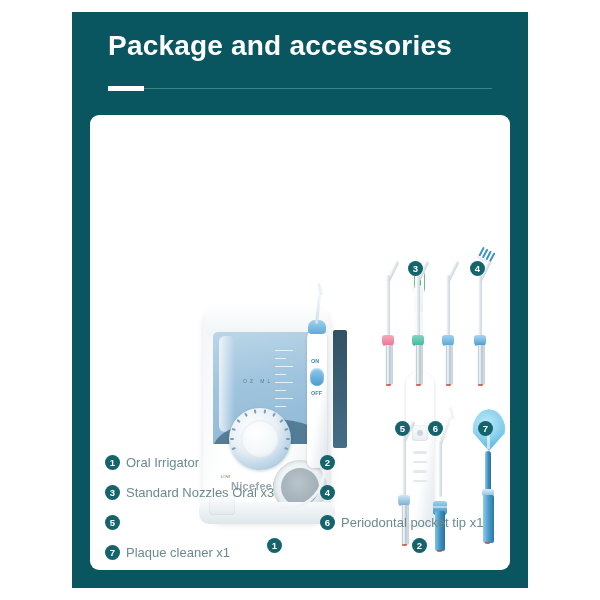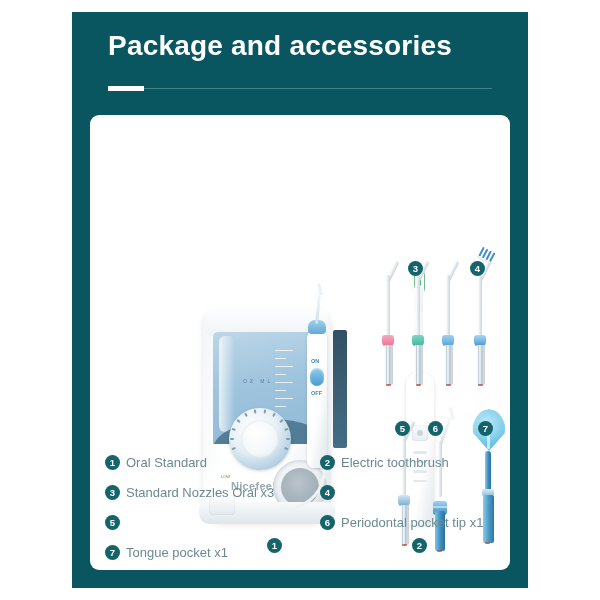--- a/index.html
+++ b/index.html
@@ -465,25 +465,24 @@
     </div>
     <div class="badge" style="left:388px;top:306px;">7</div>
 
   </div>
 
   <div class="legend">
 
     <div class="legend-row">
       <div class="legend-item col-a">
         <span class="badge">1</span>
-        <span class="legend-text">Oral Standard</span>
+        <span class="legend-text">Oral Irrigator</span>
       </div>
       <div class="legend-item col-b">
         <span class="badge">2</span>
-        <span class="legend-text">Electric toothbrush</span>
       </div>
     </div>
 
     <div class="legend-row">
       <div class="legend-item col-a">
         <span class="badge">3</span>
         <span class="legend-text">Standard Nozzles Oral x3</span>
       </div>
       <div class="legend-item col-b">
         <span class="badge">4</span>
@@ -496,19 +495,19 @@
       </div>
       <div class="legend-item col-b">
         <span class="badge">6</span>
         <span class="legend-text">Periodontal pocket tip x1</span>
       </div>
     </div>
 
     <div class="legend-row">
       <div class="legend-item col-a">
         <span class="badge">7</span>
-        <span class="legend-text">Tongue pocket x1</span>
+        <span class="legend-text">Plaque cleaner x1</span>
       </div>
     </div>
 
   </div>
 
 </div>
 
 </body></html>

